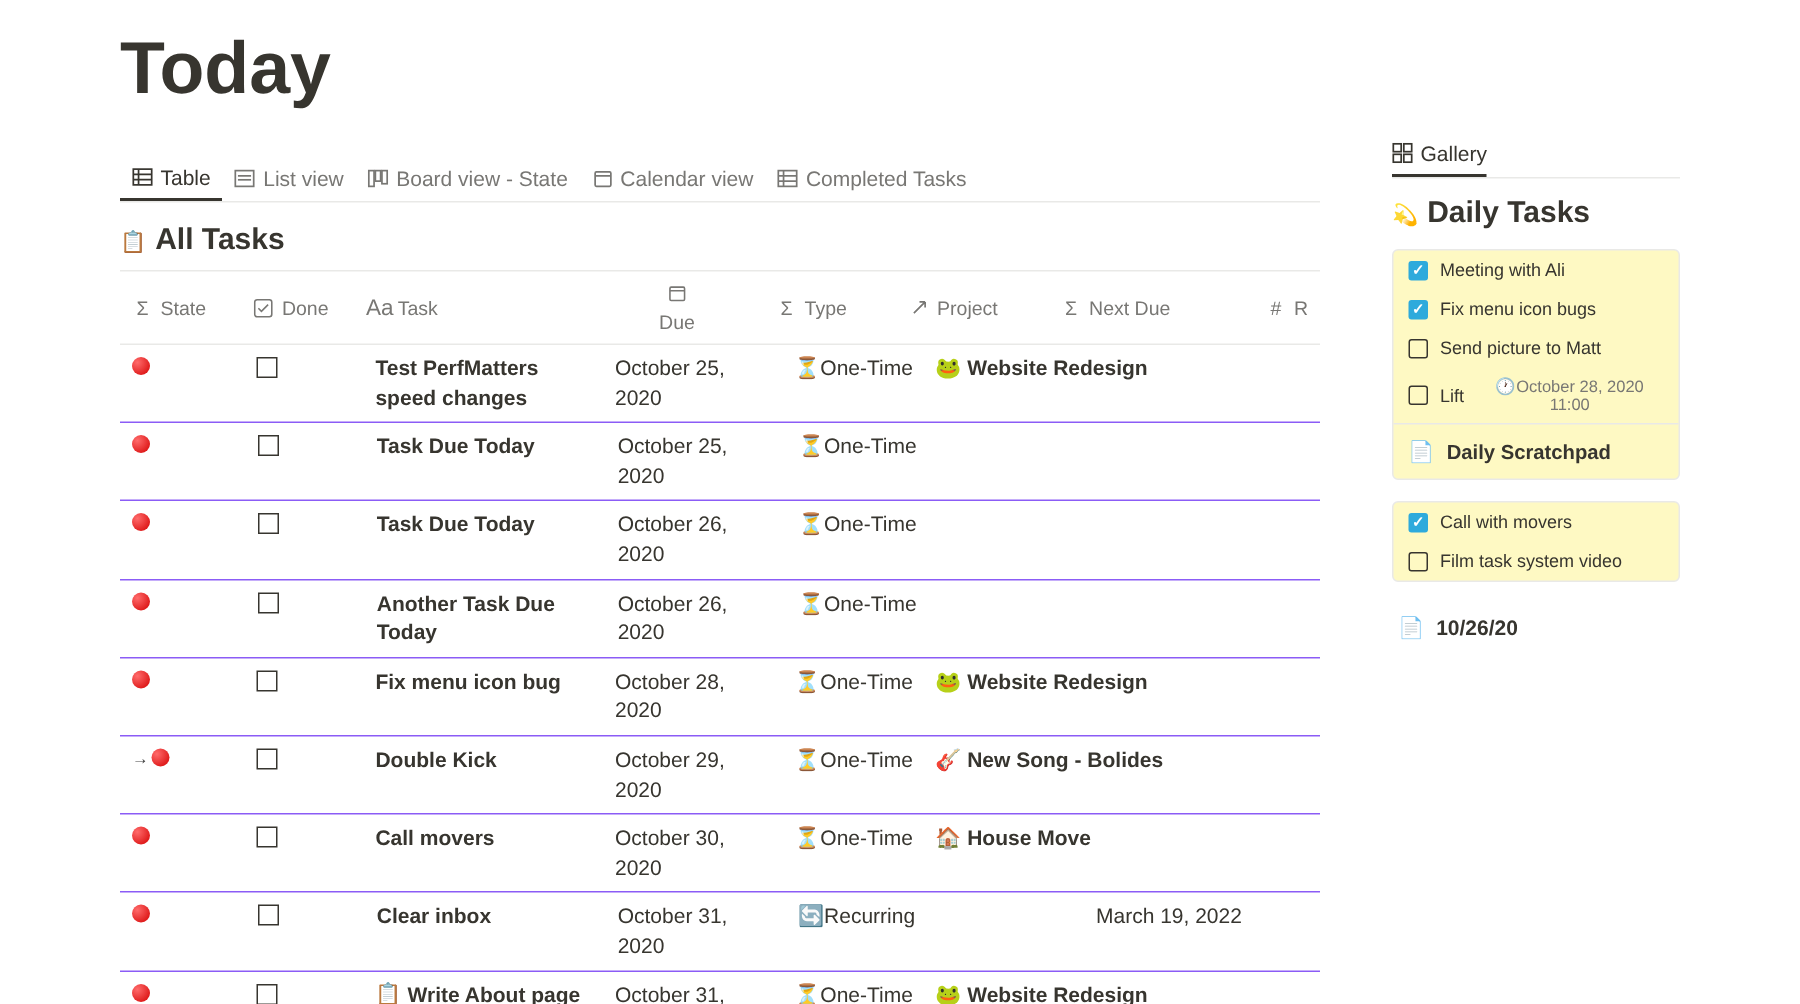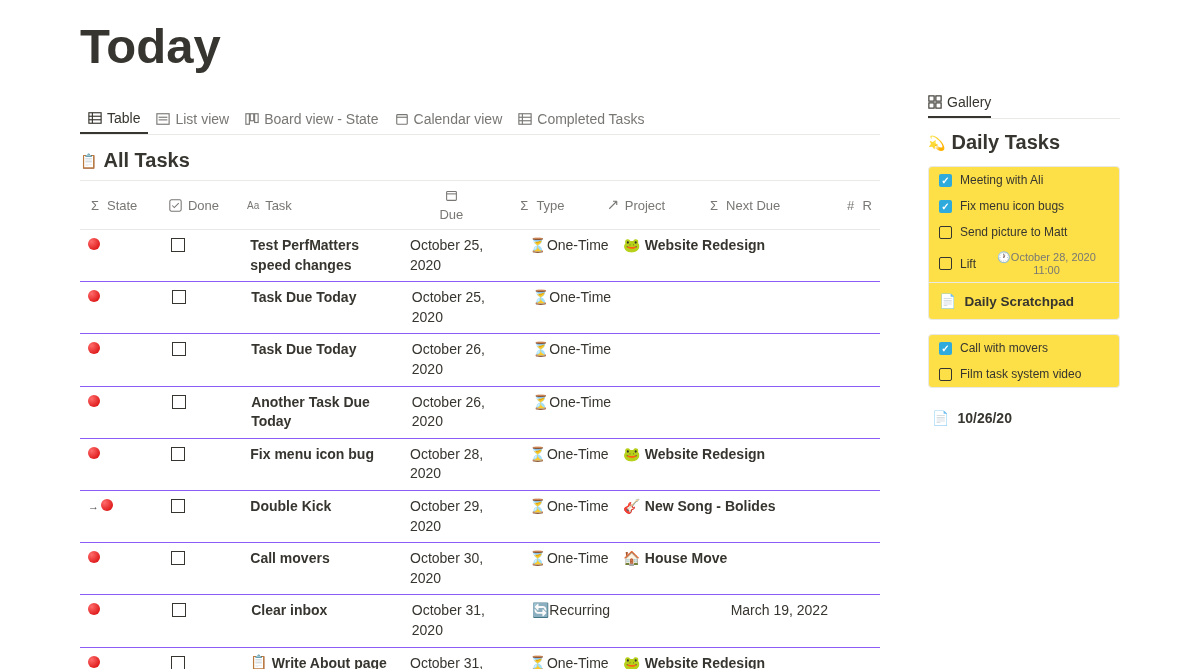--- a/index.html
+++ b/index.html
@@ -31,21 +31,21 @@
     .state-dot { width: 12px; height: 12px; border-radius: 50%; background: radial-gradient(circle at 30% 30%, #ff6b6b, #d40000); margin-top: 2px; }
     .arrow-in { font-size: 11px; margin-right: -2px; color: #444; margin-top: 3px; }
     .chk { width: 14px; height: 14px; border: 1.5px solid #37352f; margin-top: 2px; }
     .type-pill, .proj-pill { white-space: nowrap; }
     .proj-pill .txt { font-weight: 600; }
     .col-header-icon { display: inline-flex; width: 14px; height: 14px; align-items: center; justify-content: center; }
     
     .side-tab { display: flex; align-items: center; gap: 5px; padding: 6px 0; font-size: 14px; color: #37352f; border-bottom: 2px solid #37352f; width: fit-content; font-weight: 500; }
     .side-divider { border-bottom: 1px solid #e9e9e7; margin-bottom: 12px; }
     .side-heading { font-size: 20px; font-weight: 700; margin: 0 0 12px 0; display: flex; align-items: center; gap: 6px; }
-    .card { border: 1px solid #e9e9e7; border-radius: 4px; padding: 0; margin-bottom: 14px; background: #fde047; }
+    .card { border: 1px solid #e9e9e7; border-radius: 4px; padding: 0; margin-bottom: 14px; background: #fef9c3; }
     .card-row { display: flex; align-items: center; gap: 8px; padding: 6px 10px; font-size: 12px; color: #37352f; }
     .card-row.bordered { border-top: 1px solid #e9e9e7; padding: 10px; font-size: 13.5px; font-weight: 600; }
     .card-check { width: 13px; height: 13px; border-radius: 2px; display: inline-flex; align-items: center; justify-content: center; flex-shrink: 0; }
     .card-check.checked { background: #2eaadc; }
     .card-check.checked::after { content: "✓"; color: #fff; font-size: 10px; font-weight: bold; }
     .card-check.unchecked { border: 1.5px solid #37352f; }
     .side-link { display: flex; align-items: center; gap: 8px; padding: 8px 4px; font-size: 14px; font-weight: 600; }
     .emoji { font-size: 14px; }
     svg { display: block; }
     .muted { color: #787774; font-size: 11px; }
@@ -125,21 +125,21 @@
         <div class="th col-done">
             <span class="col-header-icon">
               <svg width="13" height="13" viewBox="0 0 16 16">
                 <rect x="1" y="1" width="14" height="14" rx="2" fill="none" stroke="#787774" stroke-width="1.3"></rect>
                 <path d="M4 8 l2.5 2.5 L12 5" fill="none" stroke="#787774" stroke-width="1.3"></path>
               </svg>
             </span>
             <span>Done</span>
           </div>
         <div class="th col-task">
-            <span class="col-header-icon" style="font-size:10px">Aa</span>
+            <span class="col-header-icon" style="font-size:15px">Aa</span>
             <span>Task</span>
           </div>
         <div class="th col-due">
             <span class="col-header-icon">
               <svg width="13" height="13" viewBox="0 0 16 16">
                 <rect x="2" y="3" width="12" height="11" rx="1" fill="none" stroke="#787774" stroke-width="1.3"></rect>
                 <line x1="2" y1="6" x2="14" y2="6" stroke="#787774" stroke-width="1.3"></line>
               </svg>
             </span>
             <span>Due</span>

